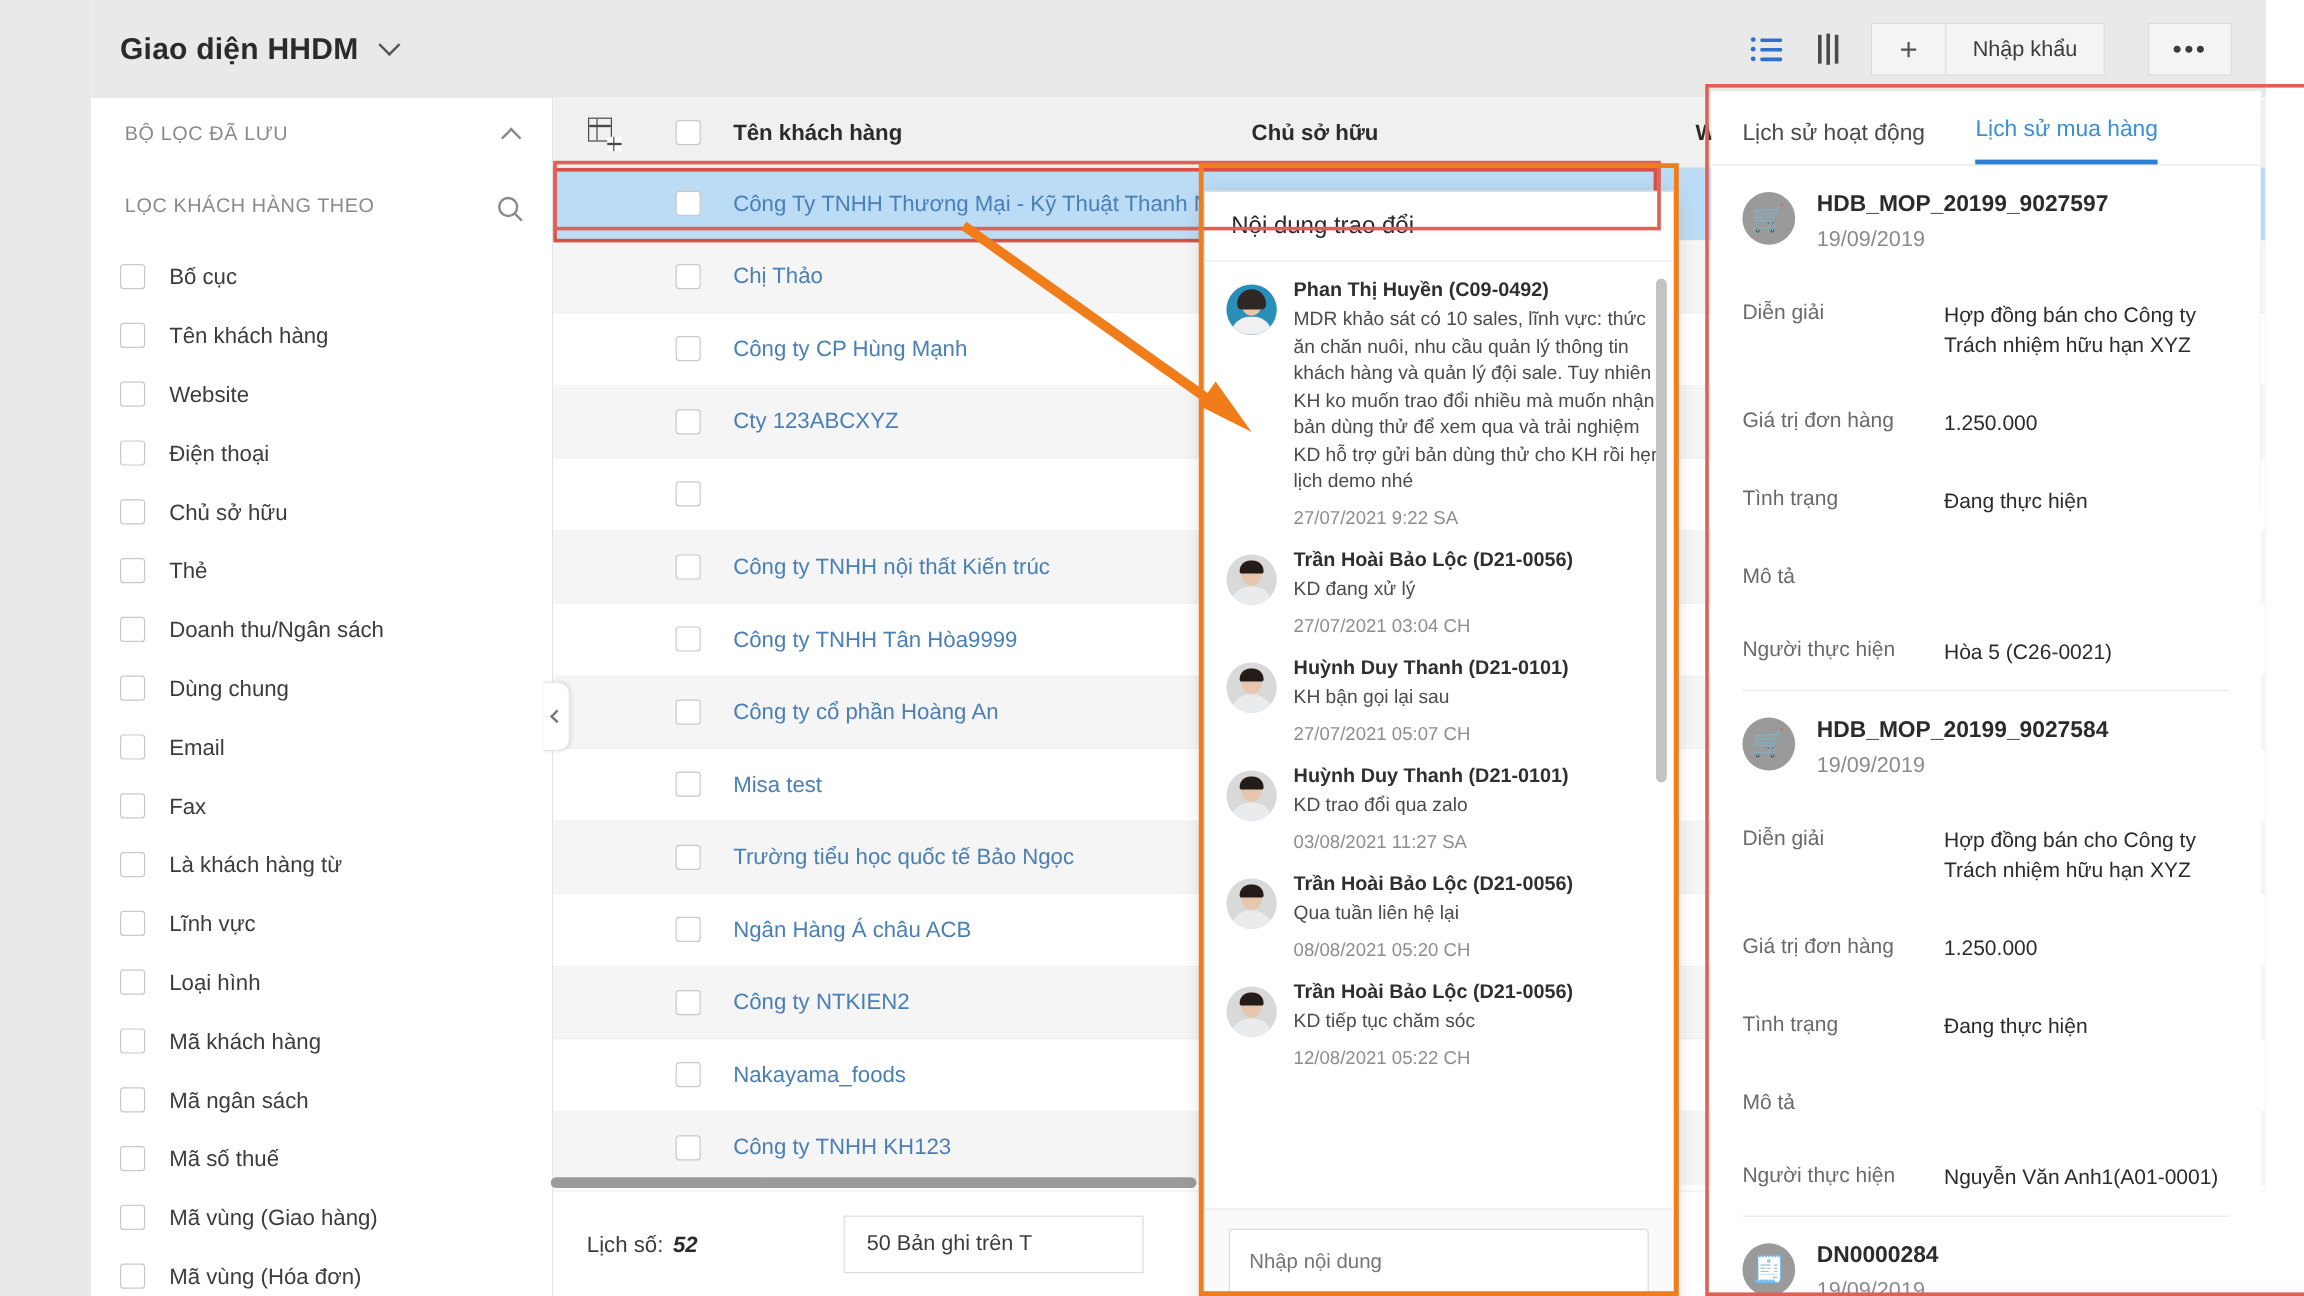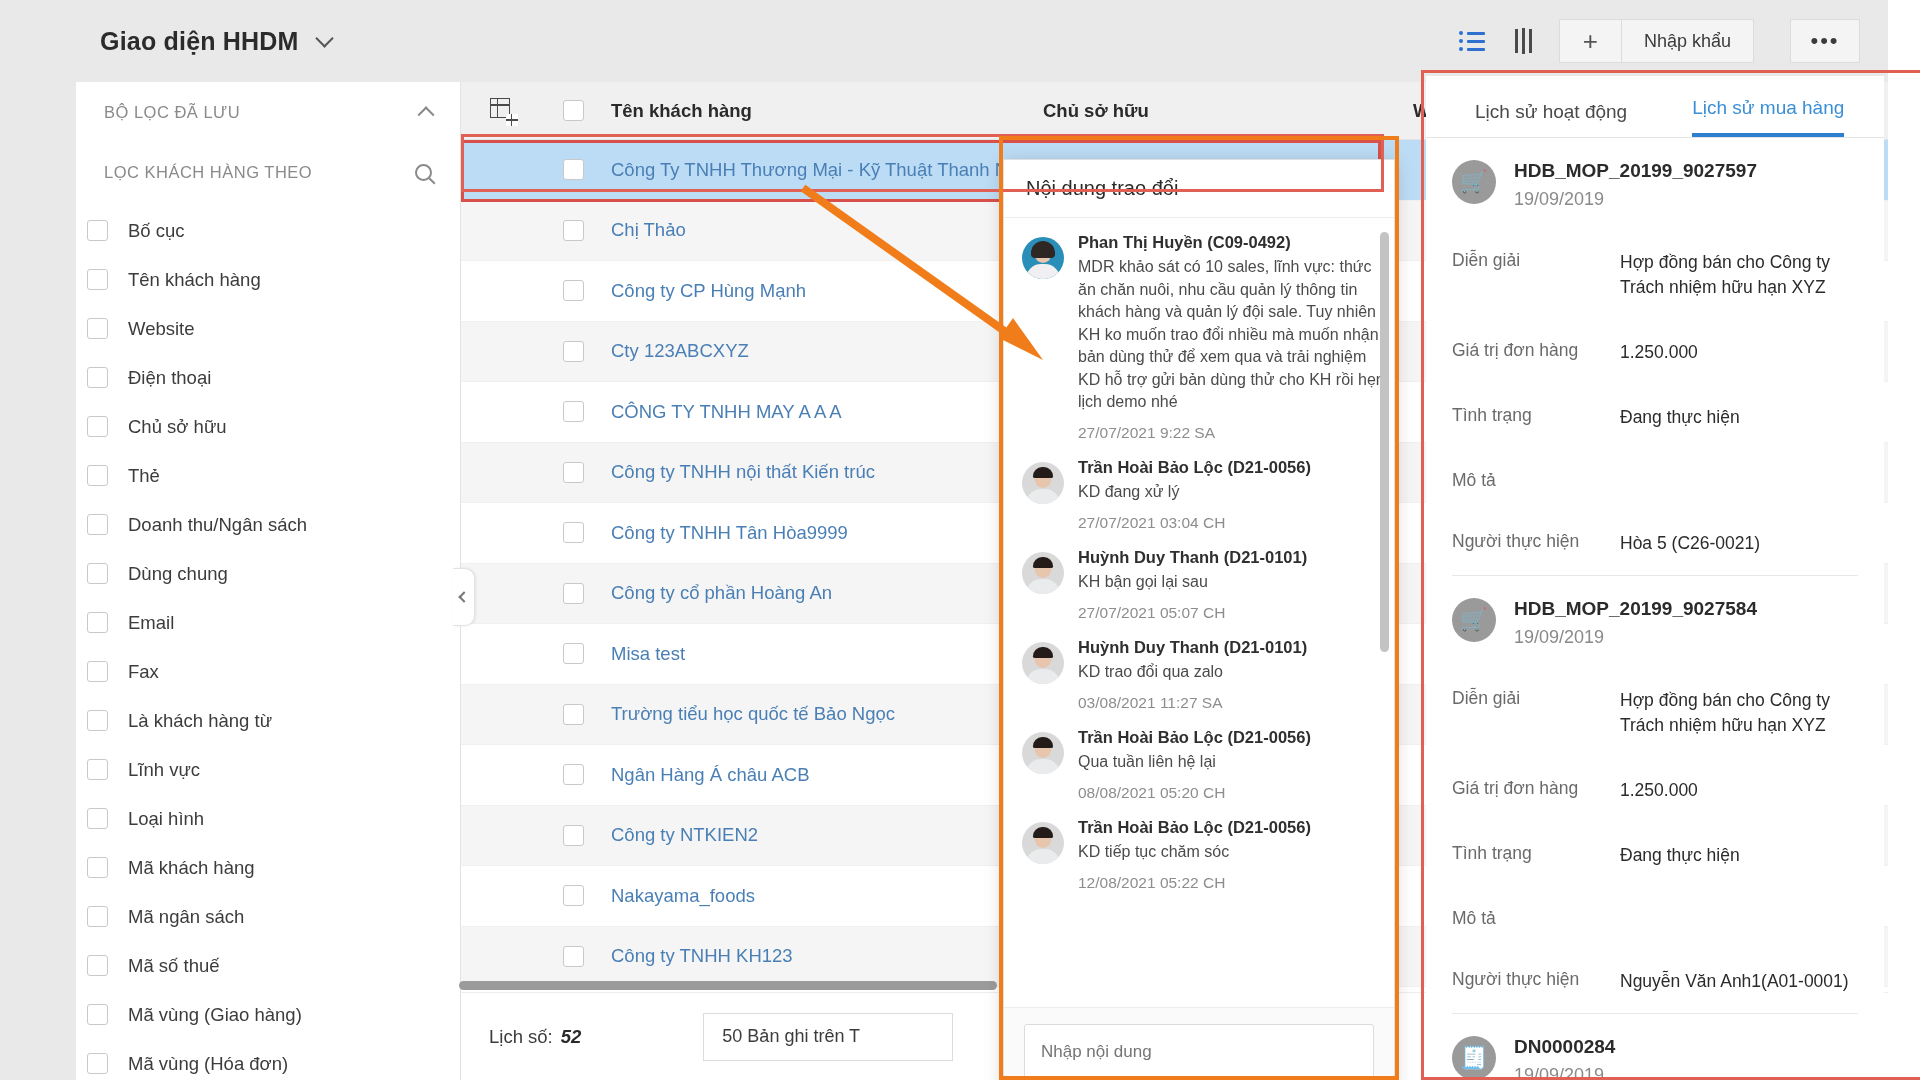--- a/index.html
+++ b/index.html
@@ -113,21 +113,21 @@
   .magnifier::after {
     content:''; position: absolute;
     width: 2px; height: 8px; background: #8a8a8a;
     right: -3px; bottom: -6px;
     transform: rotate(-45deg);
   }
   .filter-list { padding-top: 4px; }
   .filter-item {
     display: flex; align-items: center;
     height: 49px;
-    padding: 0 11px;
+    padding: 0 24px;
     cursor: pointer;
   }
   .cb {
     width: 21px; height: 21px;
     border: 1.6px solid #c9c9c9;
     border-radius: 3px;
     background: #fff;
     flex: 0 0 auto;
   }
   .filter-item .lbl {
@@ -395,21 +395,20 @@
     border-bottom: 1px solid #e4e4e4;
     padding-left: 26px;
     gap: 42px;
   }
   .dtab {
     font-size: 19px;
     color: #4a4a4a;
     padding-bottom: 14px;
     cursor: pointer;
     white-space: nowrap;
-    margin-left: 23px;
   }
   .dtab.active {
     color: #3a8fd6;
     border-bottom: 4px solid #2f7fd0;
   }
   .detail-body { padding: 0 26px; }
   .rec {
     padding: 22px 0 8px 0;
   }
   .rec + .rec { border-top: 1px solid #e8e8e8; }
@@ -637,21 +636,20 @@
           </div>
           <div class="col-name cname">Cty 123ABCXYZ</div>
           <div class="col-owner cowner"></div>
           <div class="col-web cweb"></div>
         </div>
         <div class="grow">
           <div class="col-gear"></div>
           <div class="col-check">
             <div class="cb"></div>
           </div>
-          <div class="col-name cname">CÔNG TY TNHH MAY A A A</div>
           <div class="col-owner cowner"></div>
           <div class="col-web cweb"></div>
         </div>
         <div class="grow alt">
           <div class="col-gear"></div>
           <div class="col-check">
             <div class="cb"></div>
           </div>
           <div class="col-name cname">Công ty TNHH nội thất Kiến trúc</div>
           <div class="col-owner cowner"></div>

